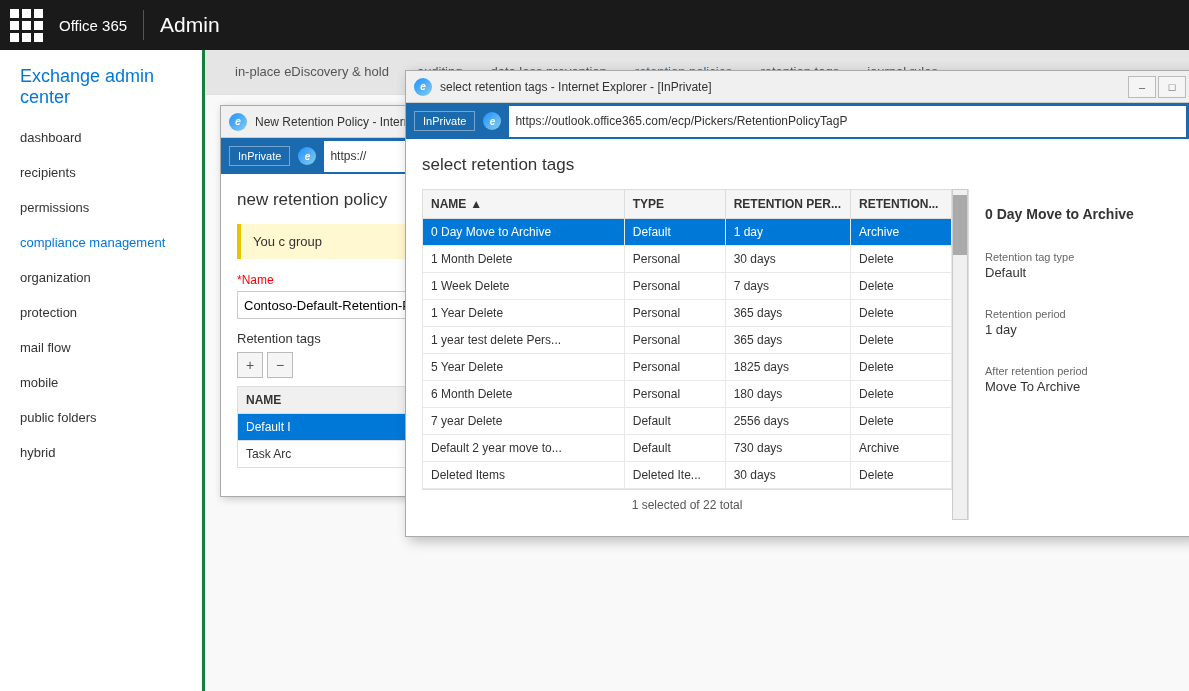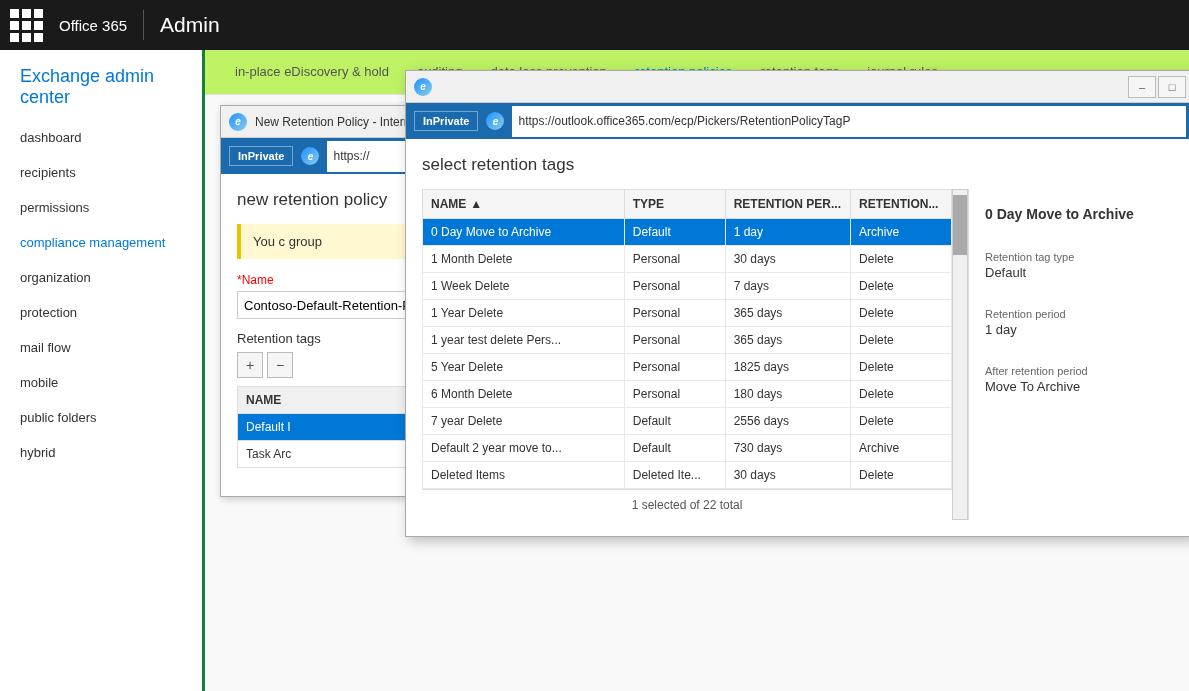--- a/index.html
+++ b/index.html
@@ -50,21 +50,21 @@
       cursor: pointer;
       font-size: 13px;
     }
     .sidebar-item.active { color: #0078d7; font-weight: 400; }
 
     
     .content-area { flex: 1; background: #f9f9f9; position: relative; overflow: hidden; }
 
     
     .compliance-nav {
-      background: #bef264;
+      background: #e5e5e5;
       padding: 0 30px;
       border-bottom: 1px solid #e0e0e0;
       display: flex;
       align-items: center;
       gap: 28px;
       height: 45px;
     }
     .nav-tab {
       font-size: 13px;
       color: #555;
@@ -122,21 +122,21 @@
       background: #1a6aad;
       display: flex;
       align-items: center;
       padding: 0 8px;
       gap: 8px;
     }
     .inprivate-badge {
       background: #1a6aad;
       color: white;
       font-size: 11px;
-      font-weight: bold;
+      font-weight: normal;
       padding: 3px 8px;
       border: 1px solid rgba(255,255,255,0.4);
     }
     .ie-address-input {
       flex: 1;
       height: 31px;
       background: white;
       border: none;
       font-size: 12px;
       padding: 0 6px;
@@ -343,20 +343,21 @@
             </tbody>
           </table>
         </div>
       </div>
     </div>
 
     <div class="ie-window-2">
       <div class="ie-title-bar">
         <div class="ie-title-left">
           <div class="ie-logo">e</div>
+          <span class="ie-title-text">select retention tags - Internet Explorer - [InPrivate]</span>
         </div>
         <div class="ie-title-controls">
           <button class="ie-btn">–</button>
           <button class="ie-btn">□</button>
         </div>
       </div>
       <div class="ie-address-bar">
         <div class="inprivate-badge">InPrivate</div>
         <div class="ie-logo">e</div>
         <input class="ie-address-input" readonly="" value="https://outlook.office365.com/ecp/Pickers/RetentionPolicyTagP" style="">

